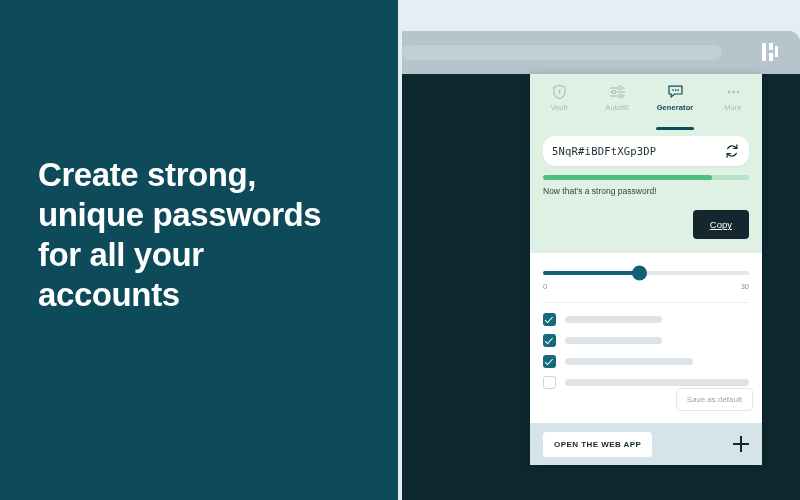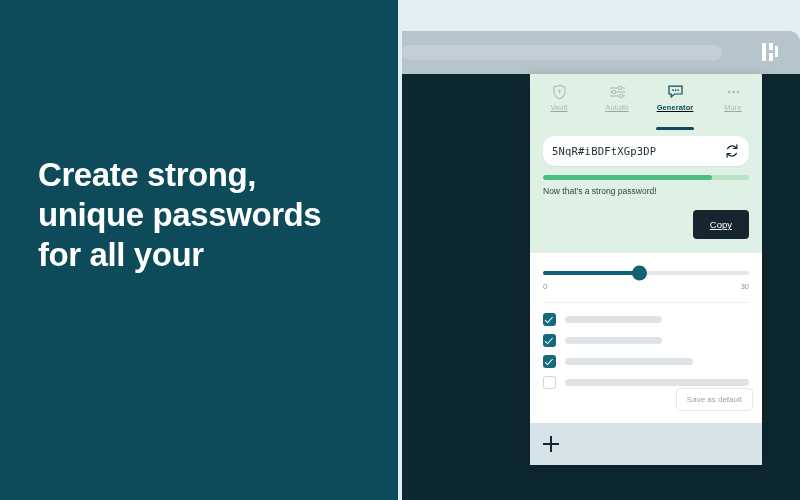--- a/index.html
+++ b/index.html
@@ -100,21 +100,20 @@
     flex-direction: column;
   }
 
   
   .tabbar {
     background: #dff0e4;
     display: flex;
     padding: 8px 0 0 0;
     height: 40px;
     flex: 0 0 auto;
-    text-decoration: underline;
   }
   .tab {
     flex: 1;
     text-align: center;
     position: relative;
     padding-top: 2px;
   }
   .tab .tab-icon {
     display: block;
     height: 16px;
@@ -332,20 +331,21 @@
 </head>
 <body>
 
 <div class="screen">
 
   <div class="promo">
     <div class="promo-headline">
       <span class="hl-line">Create strong,</span>
       <span class="hl-line">unique passwords</span>
       <span class="hl-line">for all your</span>
+      <span class="hl-line">accounts</span>
     </div>
   </div>
 
   <div class="right-stage">
 
     <div class="browser-chrome">
       <div class="url-pill"></div>
       <div class="brand-mark">
         <i class="bm-a"></i>
           <i class="bm-b"></i>
@@ -471,17 +471,18 @@
           <span class="opt-bar" style="width: 90%;"></span>
         </div>
       </div>
 
       <div class="save-row">
         <button class="save-btn">Save as default</button>
       </div>
     </div>
 
     <div class="popup-footer">
+      <button class="webapp-btn">OPEN THE WEB APP</button>
       <span class="plus-btn"></span>
     </div>
 
   </div>
 </div>
 
 </body></html>

